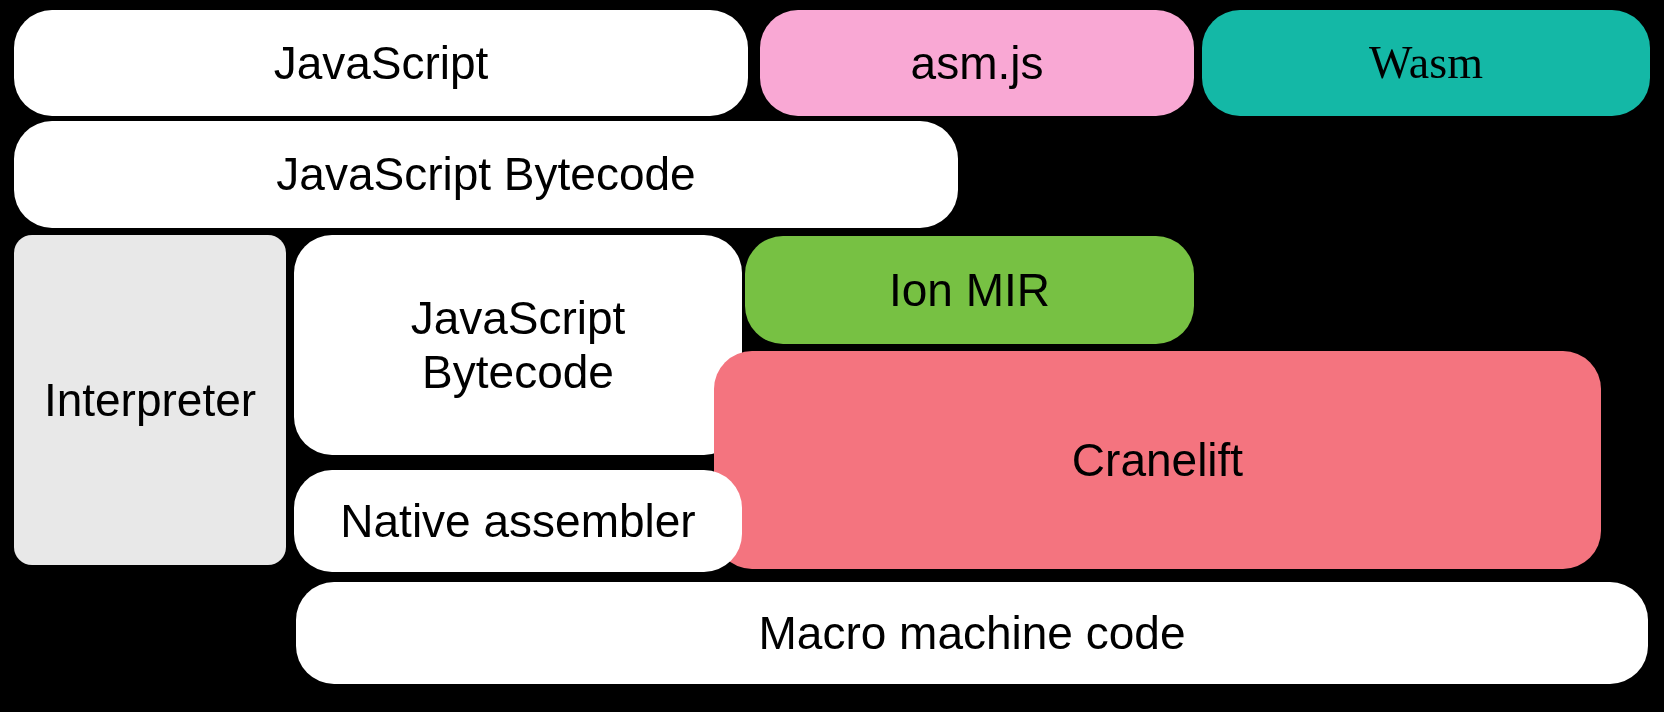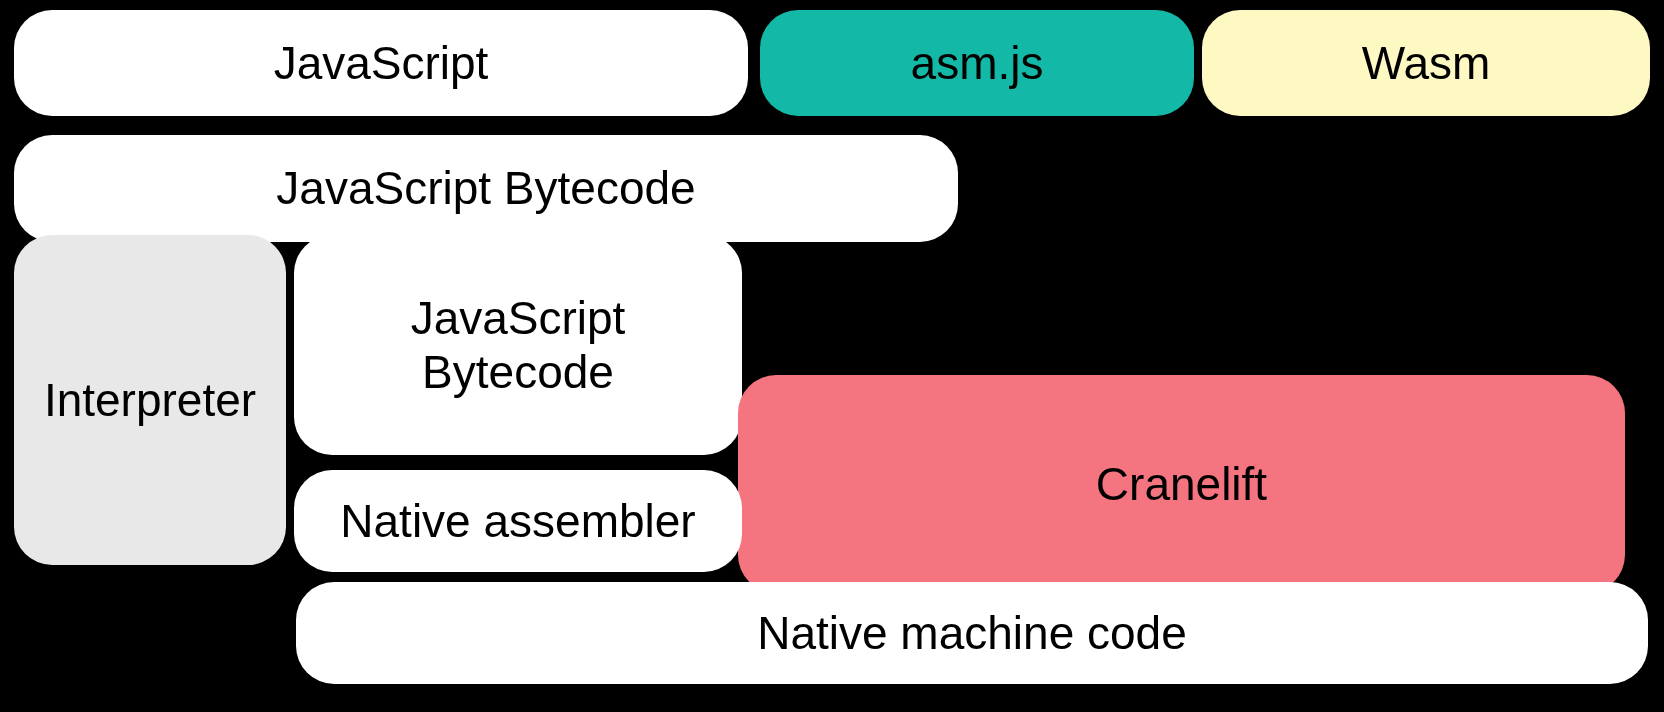--- a/index.html
+++ b/index.html
@@ -31,50 +31,51 @@
     font-size: 46px;
     line-height: 1.18;
     background: #ffffff;
   }
   .node .line { display: block; }
 
   
   .n-javascript        { left: 14px;   top: 10px;  width: 734px;  height: 106px; }
   .n-asmjs             { left: 760px;  top: 10px;  width: 434px;  height: 106px; }
   .n-wasm              { left: 1202px; top: 10px;  width: 448px;  height: 106px; }
-  .n-bytecode          { left: 14px;   top: 121px; width: 944px;  height: 107px; margin-top: 14px; }
+  .n-bytecode          { left: 14px;   top: 121px; width: 944px;  height: 107px; }
   .n-baldrmonkey       { left: 976px;  top: 121px; width: 440px;  height: 107px; }
-  .n-interpreter       { left: 14px;   top: 235px; width: 272px;  height: 330px; }
+  .n-interpreter       { left: 14px;   top: 235px; width: 272px;  height: 330px; border-radius: 18px; }
   .n-baseline          { left: 294px;  top: 235px; width: 448px;  height: 220px; flex-direction: column; }
   .n-ionmir            { left: 745px;  top: 236px; width: 449px;  height: 108px; }
-  .n-cranelift         { left: 738px;  top: 351px; width: 887px;  height: 218px; margin-top: 24px; }
+  .n-cranelift         { left: 714px;  top: 351px; width: 887px;  height: 218px; }
   .n-macro             { left: 294px;  top: 470px; width: 448px;  height: 102px; }
   .n-native            { left: 296px;  top: 582px; width: 1352px; height: 102px; }
 </style>
 </head>
 <body>
 
 <div class="stage" style="background: rgb(0, 0, 0);">
 
   <div class="node n-javascript" style="background: rgb(255, 255, 255);">JavaScript</div>
 
-  <div class="node n-asmjs" style="background: #14b8a6;">asm.js</div>
+  <div class="node n-asmjs" style="background: #f9a8d4;">asm.js</div>
 
-  <div class="node n-wasm" style="background: #fef9c3;">Wasm</div>
+  <div class="node n-wasm" style="background: #14b8a6; font-family: Liberation Serif, serif;">Wasm</div>
 
   <div class="node n-bytecode" style="background: rgb(255, 255, 255);">JavaScript Bytecode</div>
 
 
   <div class="node n-interpreter" style="background: rgb(232, 232, 232);">Interpreter</div>
 
   <div class="node n-baseline" style="background: rgb(255, 255, 255);">
     <span class="line">JavaScript</span>
     <span class="line">Bytecode</span>
   </div>
 
+  <div class="node n-ionmir" style="background: rgb(119, 193, 67);">Ion MIR</div>
 
   <div class="node n-cranelift" style="background: rgb(244, 116, 127);">Cranelift</div>
 
   <div class="node n-macro" style="background: rgb(255, 255, 255);">Native assembler</div>
 
-  <div class="node n-native" style="background: rgb(255, 255, 255);">Native machine code</div>
+  <div class="node n-native" style="background: rgb(255, 255, 255);">Macro machine code</div>
 
 </div>
 
 </body></html>

